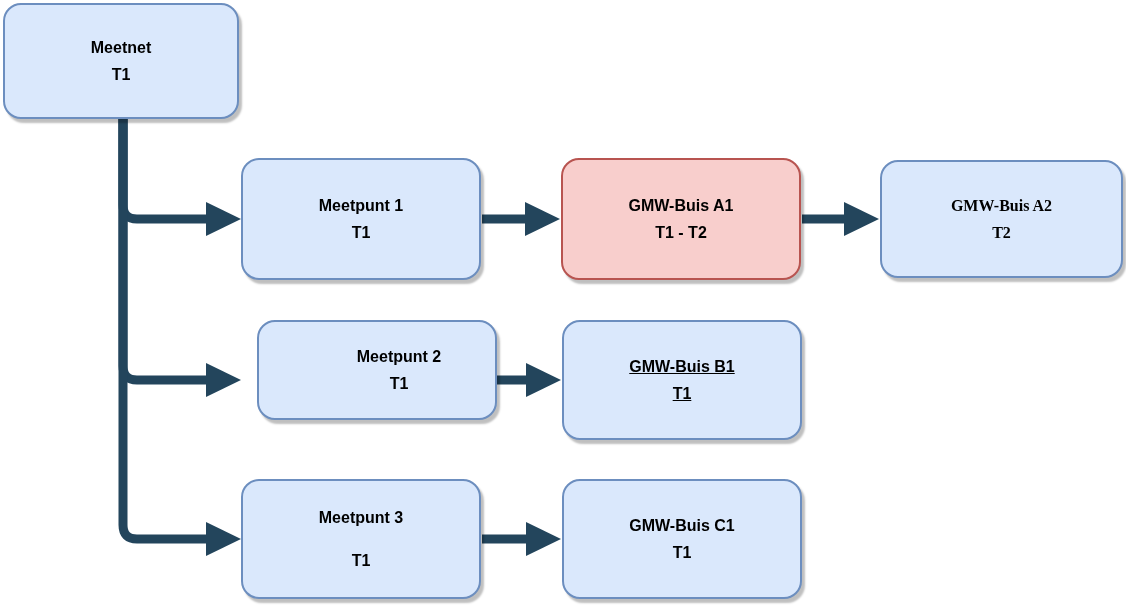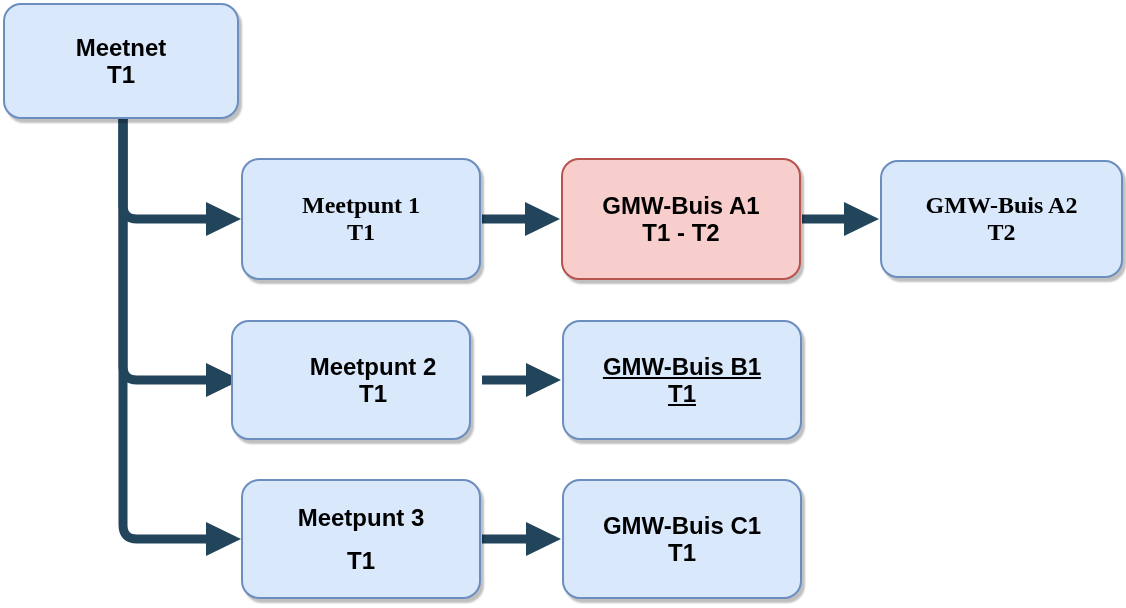--- a/index.html
+++ b/index.html
@@ -42,34 +42,34 @@
     display: flex;
     flex-direction: column;
     align-items: center;
     justify-content: center;
     background: var(--node_fill);
     border: 2px solid var(--node_border);
     border-radius: 18px;
     box-shadow: 3px 4px 2px rgba(0,0,0,0.25);
     color: var(--text);
     font-weight: bold;
-    font-size: 24px;
+    font-size: 16px;
     line-height: 27px;
     text-align: center;
   }
   .node--highlight {
     background: var(--highlight_fill);
     border-color: var(--highlight_border);
   }
   
   .n-meetnet   { left: 3px;   top: 3px;   width: 236px; height: 116px; }
-  .n-meetpunt1 { left: 241px; top: 158px; width: 240px; height: 122px; font-family: Liberation Serif, serif; }
+  .n-meetpunt1 { left: 241px; top: 158px; width: 240px; height: 122px; }
   .n-gmw-a1    { left: 561px; top: 158px; width: 240px; height: 122px; }
   .n-gmw-a2    { left: 880px; top: 160px; width: 243px; height: 118px; font-family: Liberation Serif, serif; }
-  .n-meetpunt2 { left: 231px; top: 320px; width: 240px; height: 120px; padding-left: 44px; }
+  .n-meetpunt2 { left: 257px; top: 320px; width: 240px; height: 100px; padding-left: 44px; }
   .n-gmw-b1    { left: 562px; top: 320px; width: 240px; height: 120px; text-decoration: underline; }
   .n-meetpunt3 { left: 241px; top: 479px; width: 240px; height: 120px; gap: 16px; }
   .n-gmw-c1    { left: 562px; top: 479px; width: 240px; height: 120px; }
 </style>
 </head>
 <body>
 
 <div class="canvas">
 
   <svg class="edge-layer" width="1126" height="608" viewBox="0 0 1126 608" xmlns="http://www.w3.org/2000/svg">

